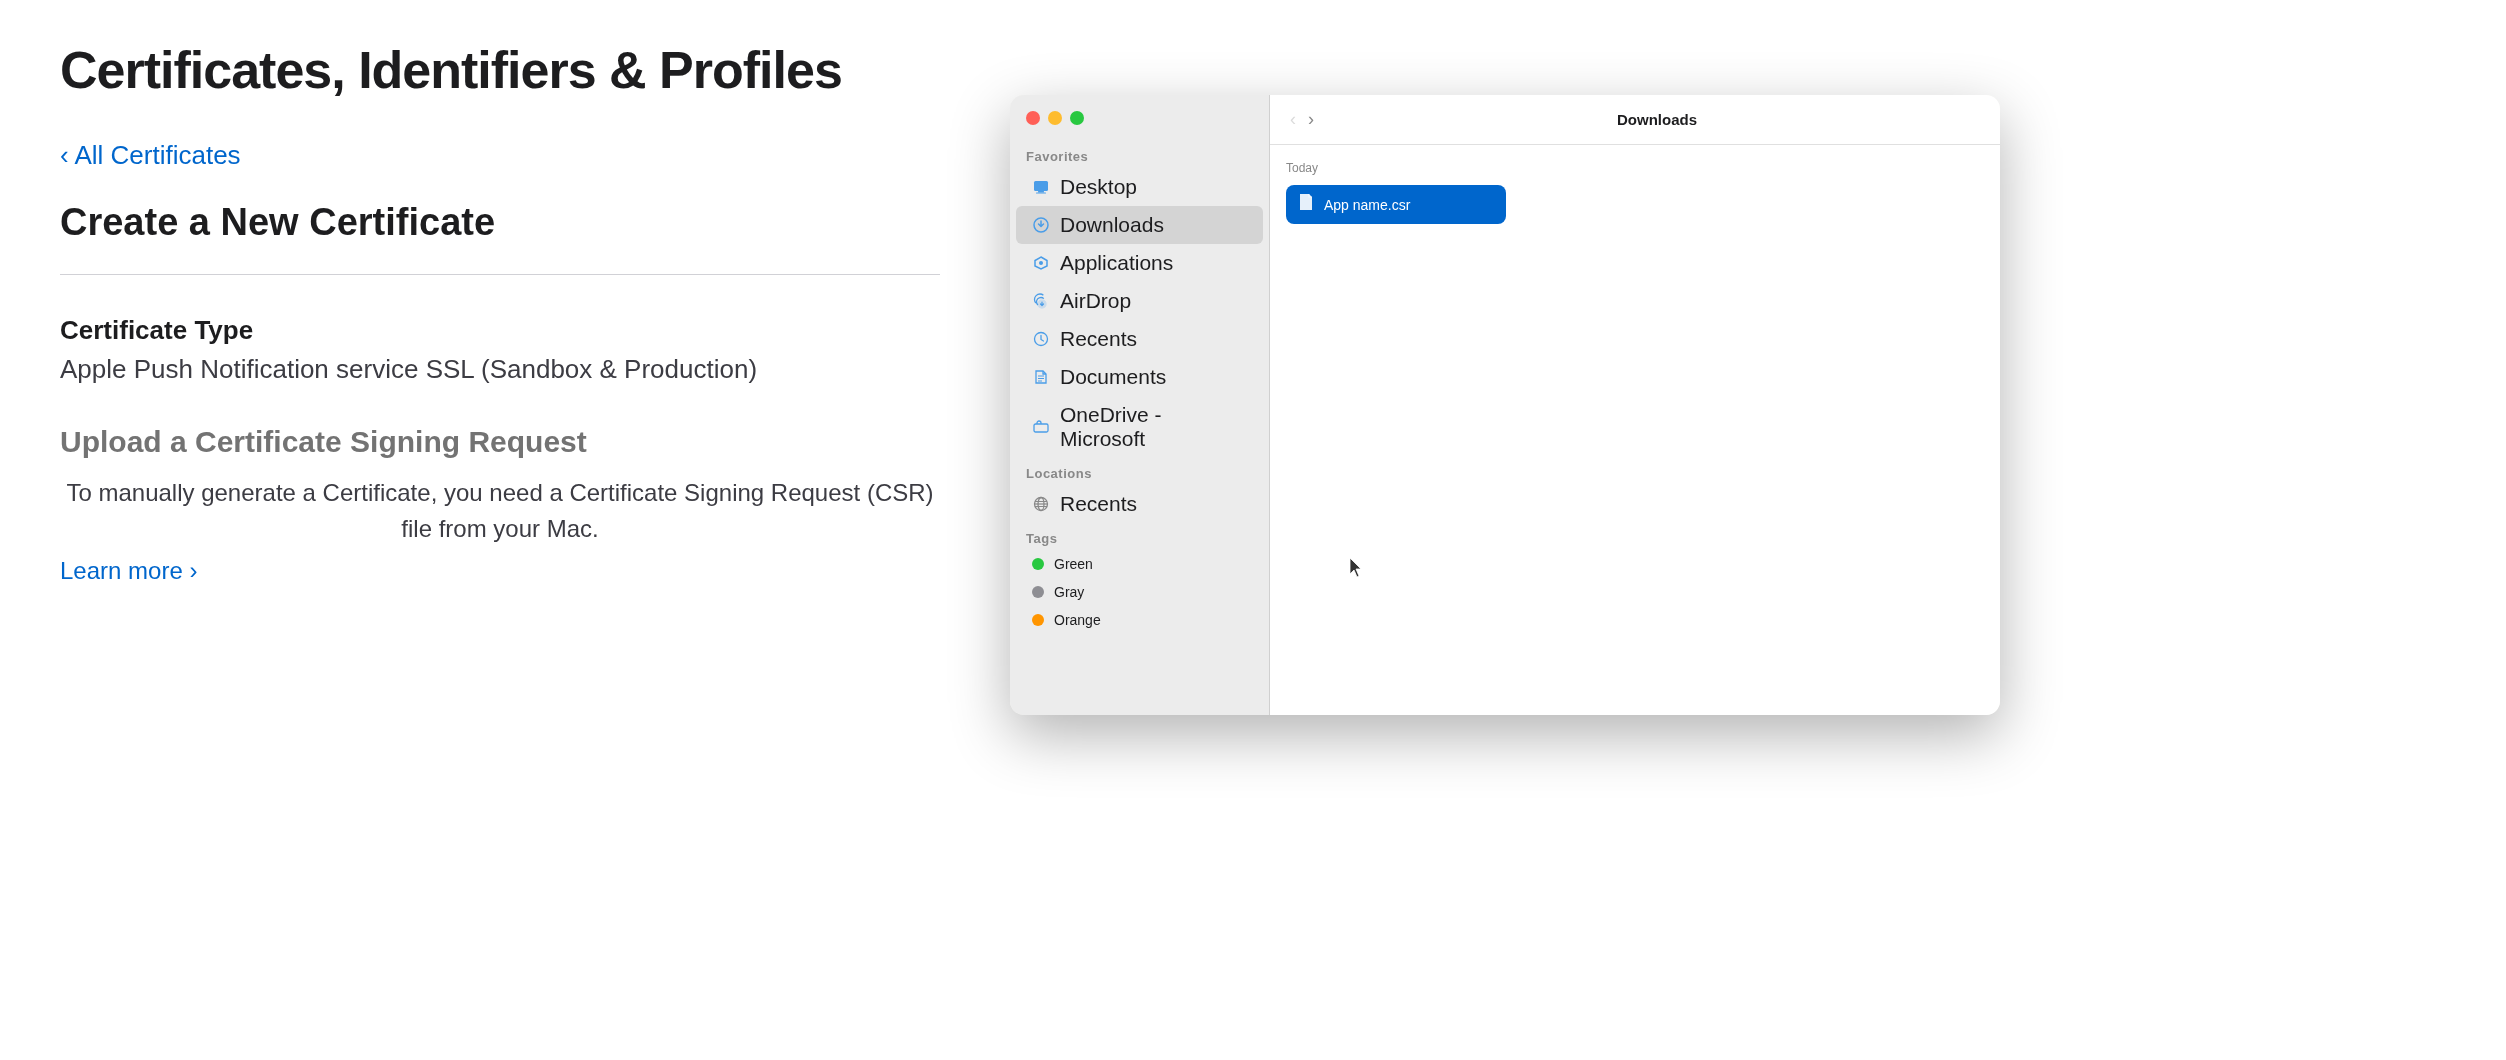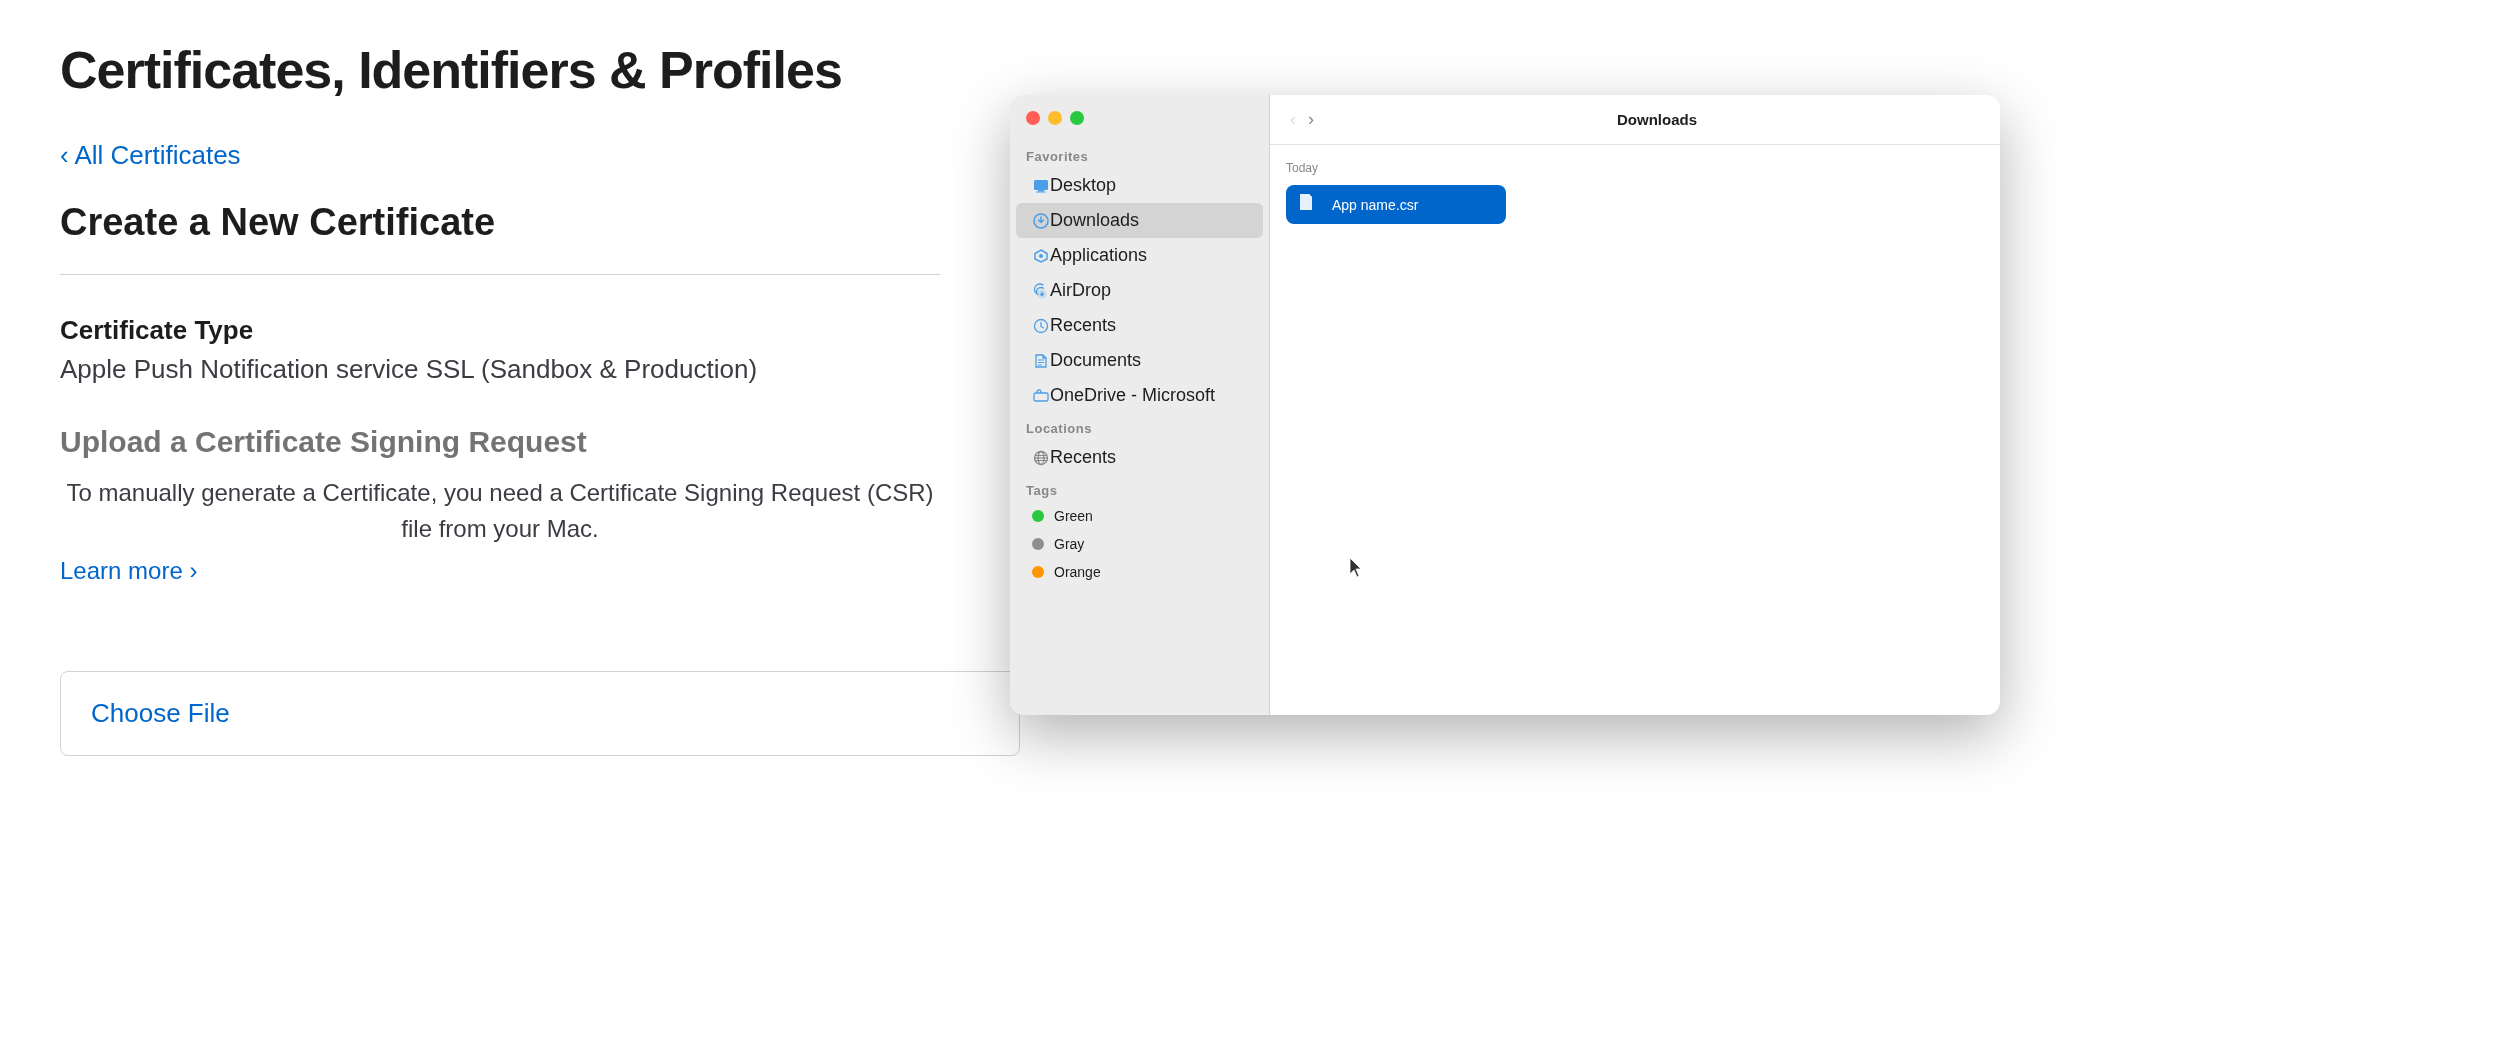--- a/index.html
+++ b/index.html
@@ -143,22 +143,23 @@
       font-weight: 600;
       color: #888;
       padding: 8px 16px 4px 16px;
       letter-spacing: 0.5px;
       text-transform: none;
     }
 
     .sidebar-item {
       display: flex;
       align-items: center;
+      gap: 10px;
       padding: 7px 16px;
-      font-size: 18px;
+      font-size: 21px;
       color: #1d1d1f;
       cursor: pointer;
       border-radius: 6px;
       margin: 0 6px;
     }
 
     .sidebar-item.active {
       background: rgba(0,0,0,0.1);
     }
 
@@ -204,21 +205,21 @@
     .today-label {
       font-size: 12px;
       color: #888;
       font-weight: 500;
       margin-bottom: 10px;
     }
 
     .file-item {
       display: flex;
       align-items: center;
-      gap: 18px;
+      gap: 10px;
       padding: 8px 12px;
       background: #0066cc;
       border-radius: 8px;
       cursor: pointer;
       width: 220px;
     }
 
     .file-icon {
       color: #fff;
       font-size: 18px;
@@ -293,21 +294,20 @@
     <div class="field-label">Certificate Type</div>
     <div class="field-value">Apple Push Notification service SSL (Sandbox &amp; Production)</div>
   </div>
 
   <div class="field-group">
     <div class="section-heading">Upload a Certificate Signing Request</div>
     <div class="section-desc">To manually generate a Certificate, you need a Certificate Signing Request (CSR) file from your Mac.</div>
     <span class="learn-more">Learn more ›</span>
   </div>
 
-  <button class="choose-file-btn">Choose File</button>
 </div>
 
 <div class="finder-window">
 
   <div class="finder-sidebar">
     <div class="window-controls">
       <div class="dot dot-red"></div>
       <div class="dot dot-yellow"></div>
       <div class="dot dot-green"></div>
     </div>

